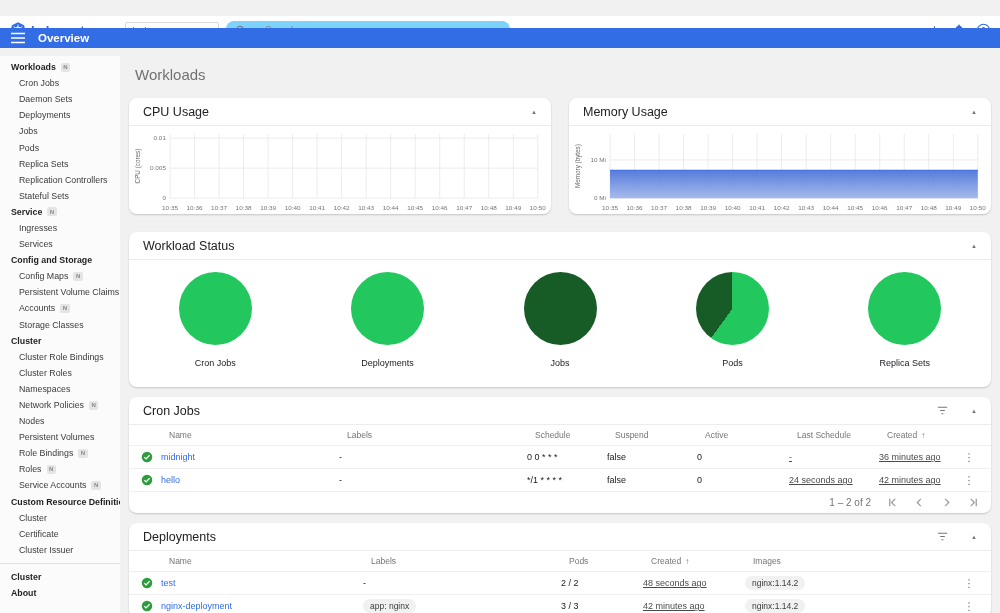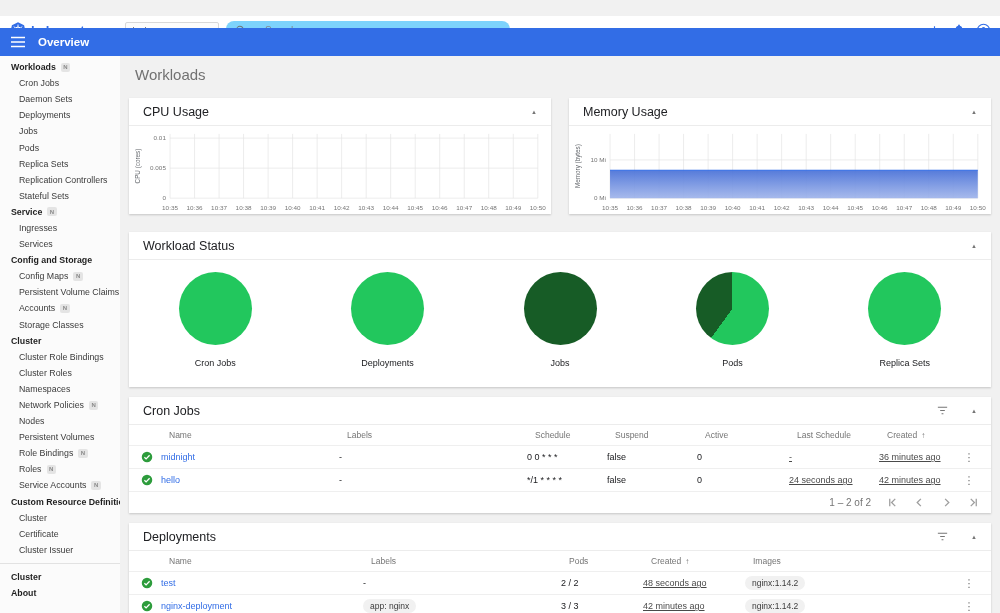--- a/index.html
+++ b/index.html
@@ -11,37 +11,37 @@
   .logo-text { color:#326de6; font-weight:700; font-size:13px; letter-spacing:-0.2px; }
   .ns-select { margin-left:27px; width:94px; height:17px; border:1px solid #d8d8d8; background:#fcfcfc; border-radius:2px; display:flex; align-items:center; justify-content:space-between; padding:0 6px; font-size:9px; color:#3c3c3c; cursor:pointer; }
   .ns-caret { color:#757575; font-size:7px; }
   .search { margin-left:7px; width:284px; height:18px; background:#7dd3fc; border-radius:8px; display:flex; align-items:center; padding:0 9px; gap:18px; }
   .search input { border:none; background:transparent; outline:none; font-size:10px; color:#444; width:100%; }
   .search input::placeholder { color:#80868b; }
   .hdr-icons { margin-left:auto; display:flex; align-items:center; gap:10px; margin-right:9px; }
   .hdr-icons svg { cursor:pointer; }
 
   
-  .appbar { position:absolute; top:28px; left:0; width:1000px; height:28px; background:#326de6; display:flex; align-items:center; color:#fff; z-index:5; }
+  .appbar { position:absolute; top:28px; left:0; width:1000px; height:20px; background:#326de6; display:flex; align-items:center; color:#fff; z-index:5; }
   .burger { margin-left:9px; cursor:pointer; display:flex; }
   .appbar-title { margin-left:13px; font-size:11.5px; font-weight:700; }
 
   
   .sidebar { position:absolute; top:56px; left:0; width:120px; bottom:0; background:#fbfbfb; padding-top:3px; overflow:hidden; }
   .side-row { height:16.1px; display:flex; align-items:center; font-size:8.8px; padding-left:11px; cursor:pointer; white-space:nowrap; }
   .side-row.section { font-weight:700; color:#1f1f1f; }
   .side-row.item { padding-left:19px; font-weight:400; color:#3a3a3a; }
   .badge { margin-left:5px; background:#e4e4e4; color:#8a8a8a; font-size:6px; font-weight:700; padding:1.5px 2.5px; border-radius:2px; line-height:1; }
   .side-div { height:1px; background:#e2e2e2; margin:5px 0; }
 
   
   .main { position:absolute; top:56px; left:120px; width:880px; bottom:0; background:#f1f1f1; overflow:hidden; padding:8px 9px 0 9px; }
   .page-title { font-size:15px; color:#717171; margin:2px 0 0 6px; height:20px; }
 
-  .card { background:#fff; border-radius:0; box-shadow:0 1px 2px rgba(0,0,0,.18); overflow:hidden; }
+  .card { background:#fff; border-radius:8px; box-shadow:0 1px 2px rgba(0,0,0,.18); overflow:hidden; }
   .card-head { height:28px; display:flex; align-items:center; padding:0 14px; border-bottom:1px solid #ececec; }
   .card-title { font-size:12.5px; color:#202124; }
   .head-icons { margin-left:auto; display:flex; align-items:center; gap:22px; }
   .caret-up { color:#757575; font-size:6px; cursor:pointer; }
 
   .charts-row { display:flex; gap:18px; margin-top:12px; }
   .chart-card { flex:1; height:116px; }
   .chart-body { height:87px; padding:1px 5px 0 2px; }
   .chart-body svg { display:block; width:100%; height:100%; }
   svg text { font-family:"Liberation Sans",sans-serif; }

